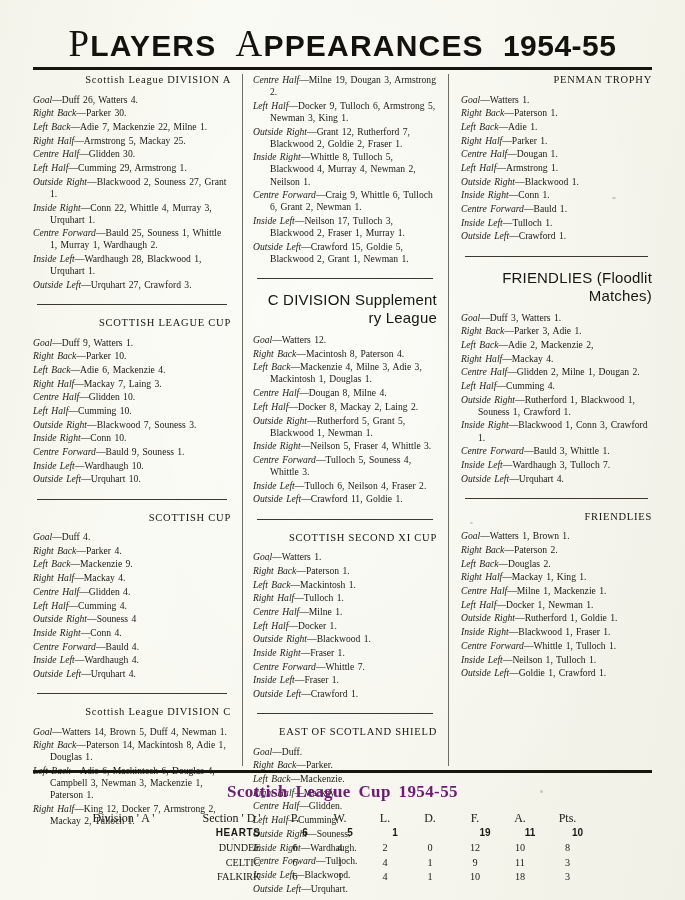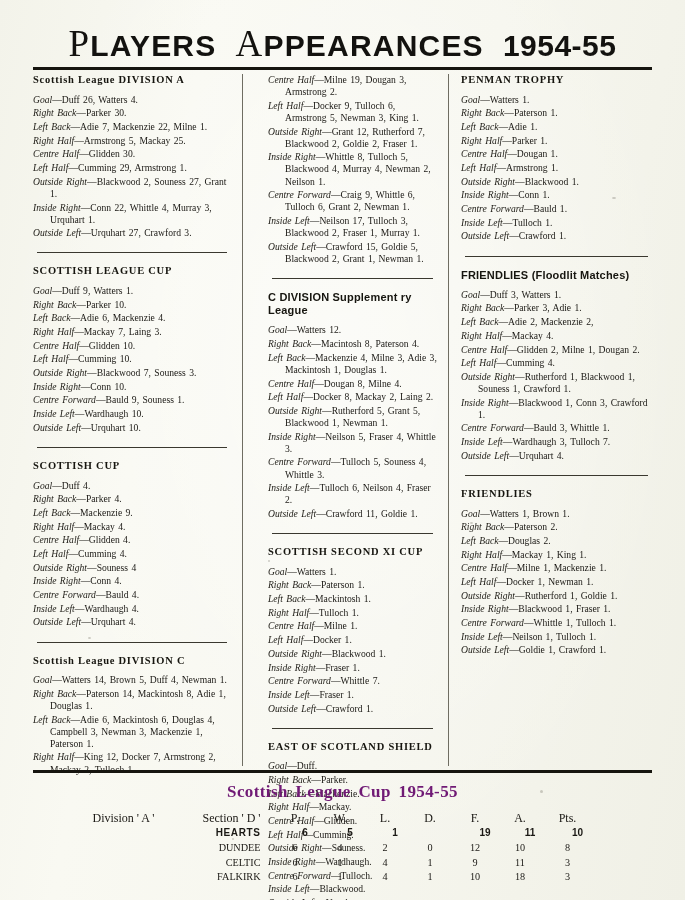--- a/index.html
+++ b/index.html
@@ -69,47 +69,47 @@
     right: 33px;
     top: 74px;
     height: 692px;
     display: flex;
   }
   .col {
     position: relative;
     box-sizing: border-box;
   }
   .col-1 { width: 209px; padding-right: 11px; }
-  .col-2 { width: 206px; padding-left: 26px; padding-right: 11px; }
+  .col-2 { width: 206px; padding-left: 11px; padding-right: 11px; }
   .col-3 { width: 204px; padding-left: 13px; }
   .col-divider {
     position: absolute;
     top: 0;
     bottom: 0;
     width: 1px;
     background: #6f6d62;
   }
   .div-a { left: 209px; }
   .div-b { left: 415px; }
 
   
   .section { margin-bottom: 0; }
   .sec-head {
-    text-align: left;
+    text-align: right;
     font-family: "Liberation Serif", serif;
-    font-weight: bold;
+    font-weight: normal;
     color: #16150f;
     font-size: 10.5px;
     letter-spacing: 0.75px;
     margin: 0 0 7px 0;
     line-height: 1.2;
   }
   .sec-head.sans {
     font-family: "Liberation Sans", sans-serif;
-    font-size: 11px;
+    font-size: 15px;
     letter-spacing: 0.2px;
   }
 
   .sec-rule {
     border: 0;
     border-top: 1.6px solid #3a382f;
     margin: 13px 4px 12px 4px;
     height: 0;
   }
 
@@ -224,20 +224,22 @@
           <div class="sec-head">Scottish League DIVISION A</div>
           <ul class="plist">
             <li class="pline"><span class="pos">Goal</span><span class="dash">—</span><span class="names">Duff 26, Watters 4.</span></li>
             <li class="pline"><span class="pos">Right Back</span><span class="dash">—</span><span class="names">Parker 30.</span></li>
             <li class="pline"><span class="pos">Left Back</span><span class="dash">—</span><span class="names">Adie 7, Mackenzie 22, Milne 1.</span></li>
             <li class="pline"><span class="pos">Right Half</span><span class="dash">—</span><span class="names">Armstrong 5, Mackay 25.</span></li>
             <li class="pline"><span class="pos">Centre Half</span><span class="dash">—</span><span class="names">Glidden 30.</span></li>
             <li class="pline"><span class="pos">Left Half</span><span class="dash">—</span><span class="names">Cumming 29, Armstrong 1.</span></li>
             <li class="pline"><span class="pos">Outside Right</span><span class="dash">—</span><span class="names">Blackwood 2, Souness 27, Grant 1.</span></li>
             <li class="pline"><span class="pos">Inside Right</span><span class="dash">—</span><span class="names">Conn 22, Whittle 4, Murray 3, Urquhart 1.</span></li>
+            <li class="pline"><span class="pos">Centre Forward</span><span class="dash">—</span><span class="names">Bauld 25, Souness 1, Whittle 1, Murray 1, Wardhaugh 2.</span></li>
+            <li class="pline"><span class="pos">Inside Left</span><span class="dash">—</span><span class="names">Wardhaugh 28, Blackwood 1, Urquhart 1.</span></li>
             <li class="pline"><span class="pos">Outside Left</span><span class="dash">—</span><span class="names">Urquhart 27, Crawford 3.</span></li>
           </ul>
         </div>
         <hr class="sec-rule">
         <div class="section">
           <div class="sec-head">SCOTTISH LEAGUE CUP</div>
           <ul class="plist">
             <li class="pline"><span class="pos">Goal</span><span class="dash">—</span><span class="names">Duff 9, Watters 1.</span></li>
             <li class="pline"><span class="pos">Right Back</span><span class="dash">—</span><span class="names">Parker 10.</span></li>
             <li class="pline"><span class="pos">Left Back</span><span class="dash">—</span><span class="names">Adie 6, Mackenzie 4.</span></li>

